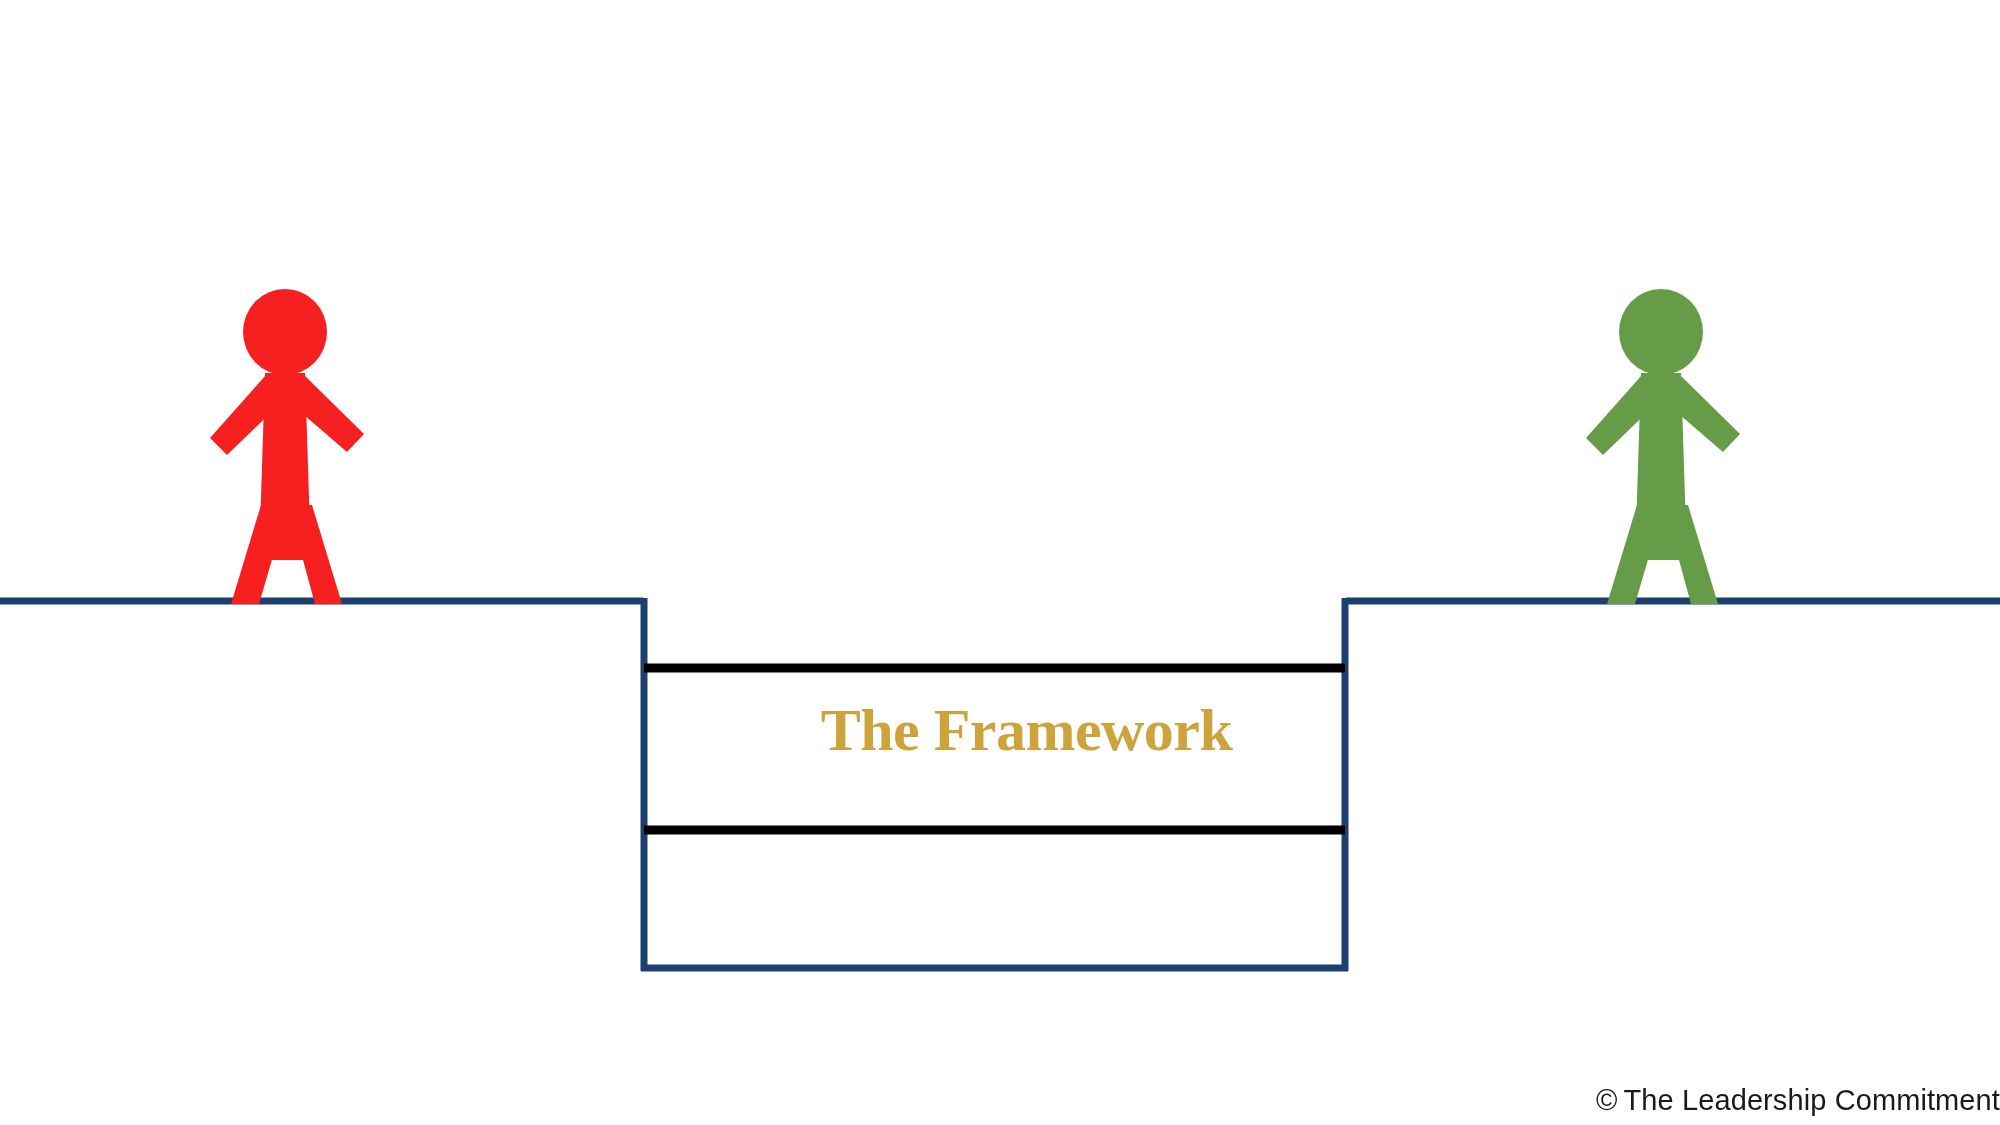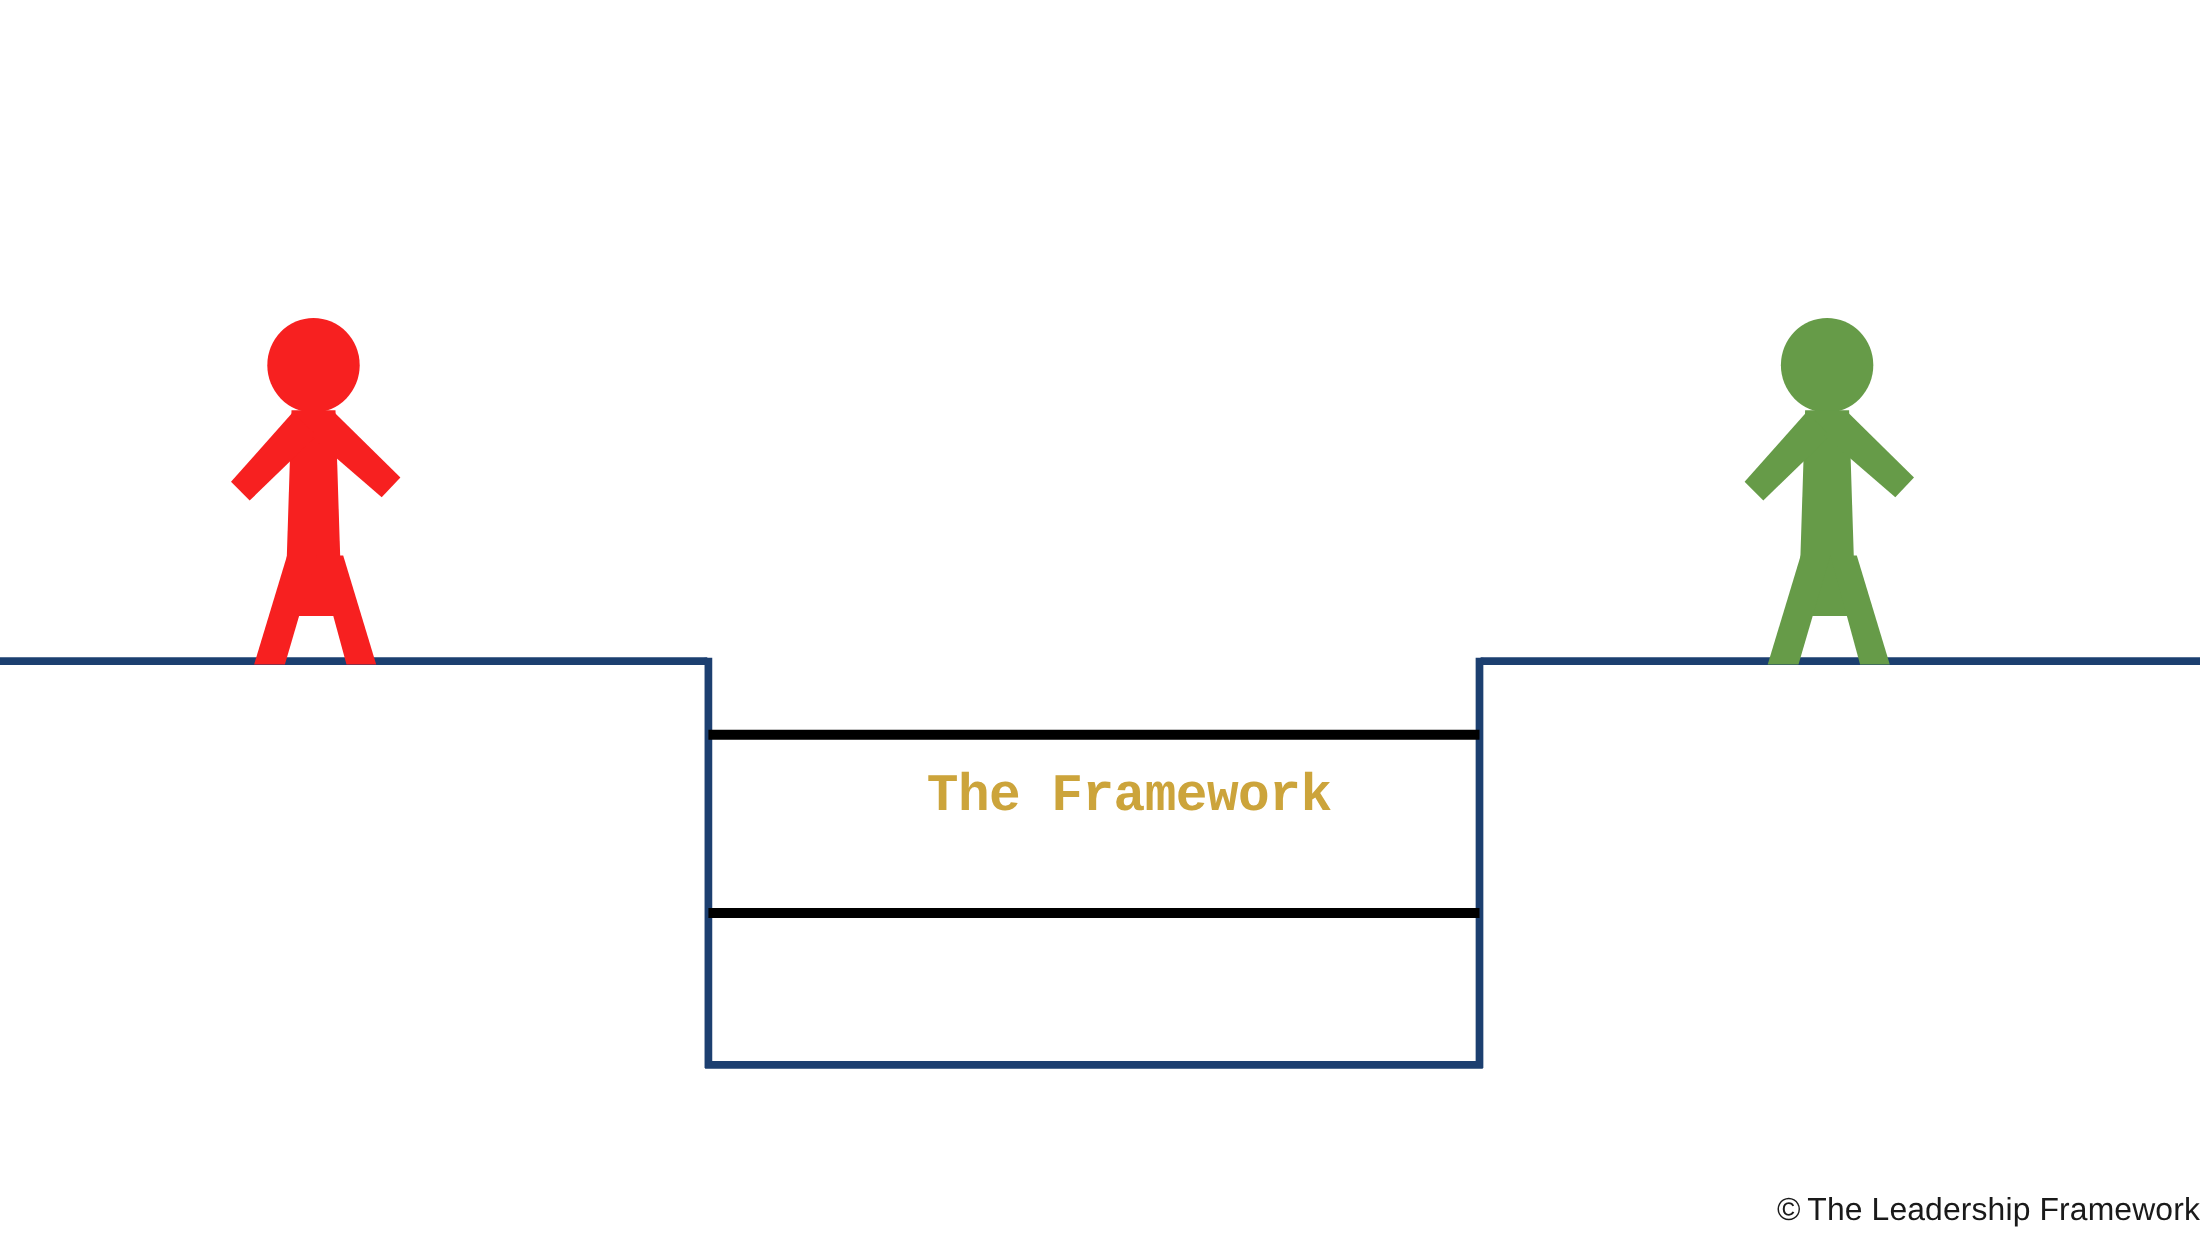--- a/index.html
+++ b/index.html
@@ -22,23 +22,23 @@
     inset: 0;
     width: 2000px;
     height: 1125px;
   }
   .framework-label {
     position: absolute;
     left: 641px;
     top: 700px;
     width: 771px;
     text-align: center;
-    font-family: Liberation Mono, monospace;
+    font-family: Liberation Serif, serif;
     font-weight: bold;
-    font-size: 48px;
+    font-size: 60px;
     letter-spacing: -0.5px;
     color: #CCA43B;
     line-height: 1;
     white-space: nowrap;
   }
   .copyright {
     position: absolute;
     right: 0px;
     bottom: 8px;
     font-family: "Liberation Sans", sans-serif;
@@ -94,16 +94,16 @@
       <polygon points="1680,375 1658,396 1723,452 1740,434"></polygon>
       <polygon points="1637,505 1664,505 1635,604 1607,604"></polygon>
       <polygon points="1664,505 1688,505 1718,604 1691,604"></polygon>
     </g>
 
   </svg>
 
   <div class="framework-label">The Framework</div>
 
   <div class="copyright">
-    <span class="cmark">©</span><span>The Leadership Framework</span>
+    <span class="cmark">©</span><span>The Leadership Commitment</span>
   </div>
 
 </div>
 
 </body></html>

